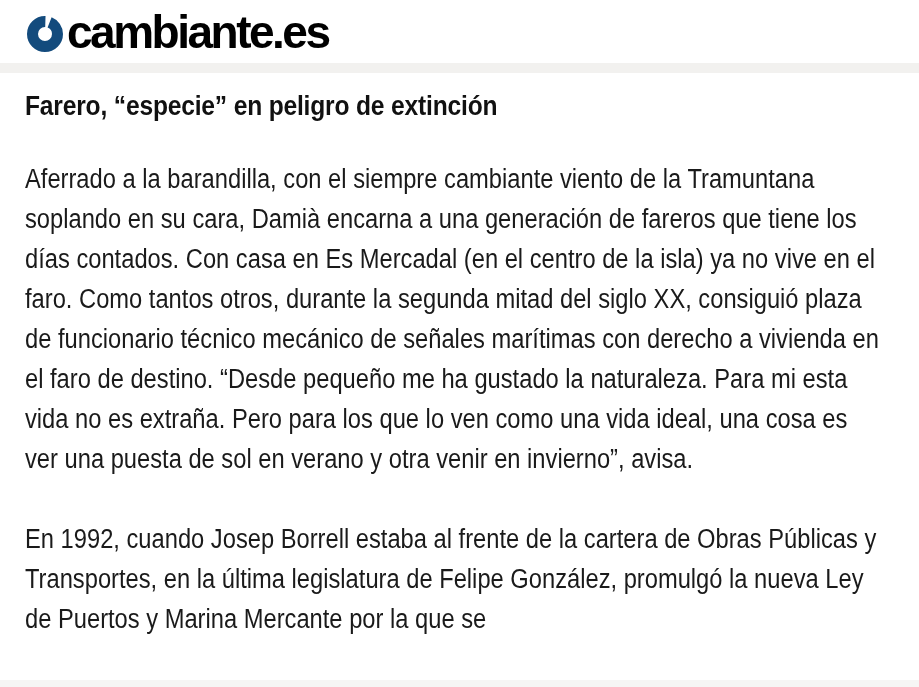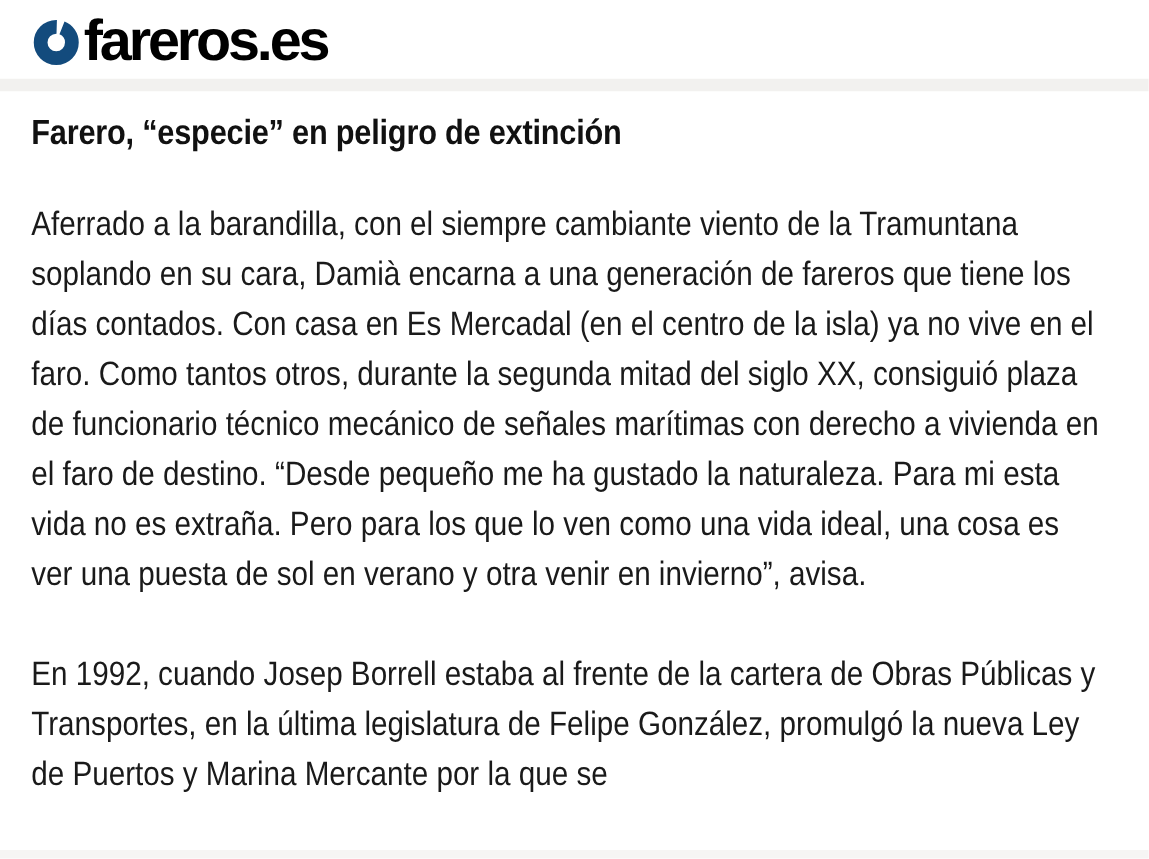--- a/index.html
+++ b/index.html
@@ -83,21 +83,21 @@
 </head>
 <body>
 
 <div class="page">
 
   <header class="site-header">
     <a class="logo">
       <svg width="40" height="40" viewBox="0 0 40 40" aria-hidden="true">
         <circle cx="20" cy="21" r="12.5" fill="none" stroke-width="11" pathLength="100" stroke-dasharray="75.5 5.5 19 0" stroke="#134b7d"></circle>
       </svg>
-      <span class="wordmark">fareros.es</span>
+      <span class="wordmark">cambiante.es</span>
     </a>
   </header>
 
   <div class="divider"></div>
 
   <main class="content">
     <h1>Farero, “especie” en peligro de extinción</h1>
     <p>Aferrado a la barandilla, con el siempre cambiante viento de la Tramuntana soplando en su cara, Damià encarna a una generación de fareros que tiene los días contados. Con casa en Es Mercadal (en el centro de la isla) ya no vive en el faro. Como tantos otros, durante la segunda mitad del siglo XX, consiguió plaza de funcionario técnico mecánico de señales marítimas con derecho a vivienda en el faro de destino. “Desde pequeño me ha gustado la naturaleza. Para mi esta vida no es extraña. Pero para los que lo ven como una vida ideal, una cosa es ver una puesta de sol en verano y otra venir en invierno”, avisa.</p>
     <p>En 1992, cuando Josep Borrell estaba al frente de la cartera de Obras Públicas y Transportes, en la última legislatura de Felipe González, promulgó la nueva Ley de Puertos y Marina Mercante por la que se</p>
   </main>

